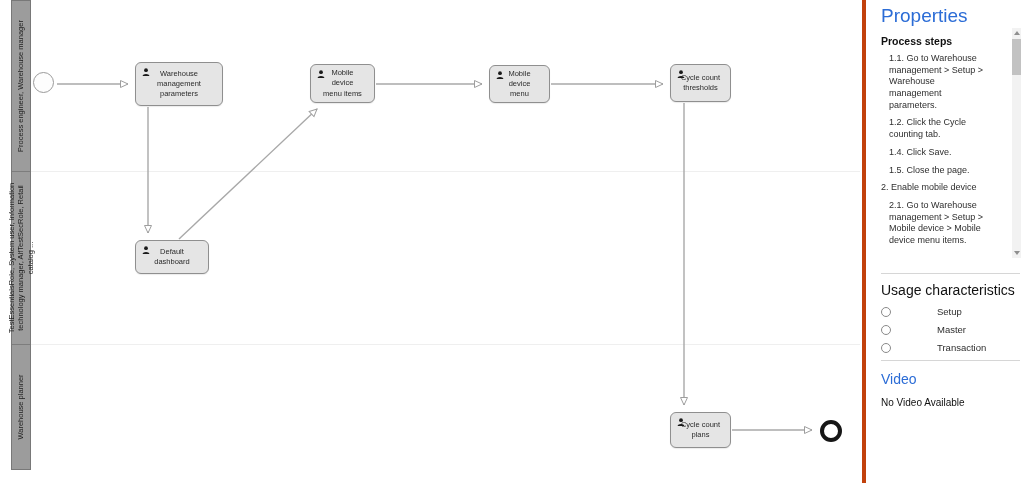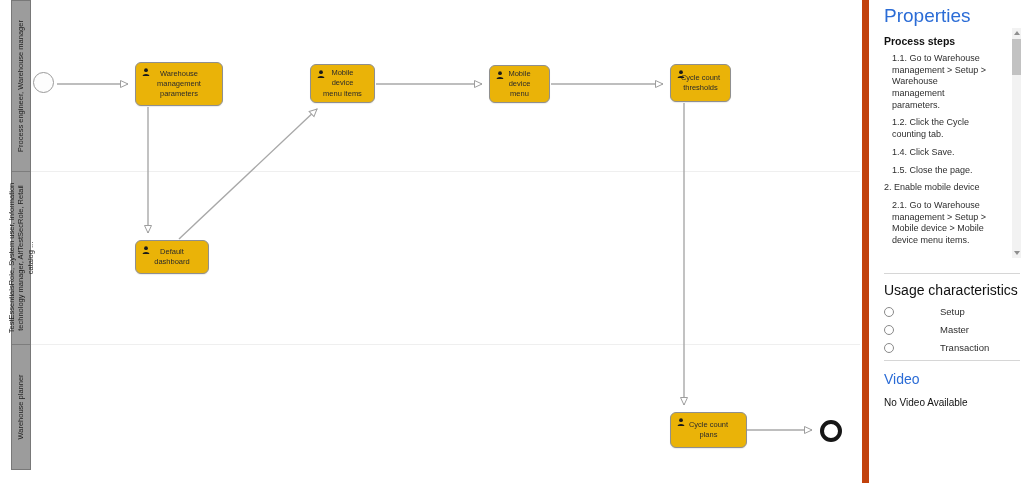--- a/index.html
+++ b/index.html
@@ -12,37 +12,37 @@
   .lane-band { position:absolute; left:11px; top:0; width:20px; height:470px;
                background:#9c9c9c; border:1px solid #787878; }
   .lane { position:absolute; left:0; width:18px; }
   .lane + .lane { border-top:1px solid #7d7d7d; }
   .lane-text { position:absolute; left:50%; top:50%;
                transform:translate(-50%,-50%) rotate(-90deg);
                font-size:7.5px; line-height:1.25; color:#1d1d1d;
                text-align:center; white-space:normal; }
   .lane-div { position:absolute; left:31px; width:829px; height:1px; background:#efefef; }
 
-  .node { position:absolute; background:#eab308; border:1px solid #8f8f8f;
+  .node { position:absolute; background:#e5e5e5; border:1px solid #8f8f8f;
           border-radius:6px; box-shadow:0 1px 1px rgba(0,0,0,0.08);
           display:flex; align-items:center; justify-content:center;
           font-size:7.5px; line-height:1.35; color:#2b2b2b; text-align:center;
           white-space:pre-line; padding:2px 3px; cursor:pointer; }
   .node .person { position:absolute; left:6px; top:5px; width:8px; height:8px; }
 
   .evt-start { position:absolute; left:33px; top:72px; width:21px; height:21px;
                border:1.5px solid #9a9a9a; border-radius:50%; background:#fdfdfd; }
   .evt-end   { position:absolute; left:820px; top:420px; width:22px; height:22px;
                border:4px solid #161616; border-radius:50%; background:#fff; }
 
   .connectors { position:absolute; left:0; top:0; width:862px; height:483px; }
 
   
   .panel { position:absolute; left:862px; top:0; width:162px; height:483px;
-           background:#fff; border-left:7px solid #c2410c; }
+           background:#fff; border-left:4px solid #c2410c; }
   .panel-title { margin:5px 0 0 15px; font-size:19px; color:#2b6cd6; font-weight:400; }
   .steps-wrap { position:relative; margin:8px 0 0 15px; padding-right:36px;
                 height:232px; overflow:hidden; }
   .steps-head { font-size:10.5px; font-weight:bold; color:#111; margin-bottom:6px; }
   .step { font-size:9px; color:#2e2e2e; line-height:1.3; margin:0 0 6px 0; }
   .step.lvl1 { margin-left:8px; }
   .sbar { position:absolute; right:3px; top:28px; width:9px; height:230px; background:#f2f2f2; }
   .sbar .thumb { position:absolute; left:0; top:11px; width:9px; height:36px; background:#c2c2c2; }
   .sbar .arr { position:absolute; left:2px; width:0; height:0;
                border-left:3px solid transparent; border-right:3px solid transparent; }
@@ -139,21 +139,21 @@
 
     <div class="node" style="left:135px;top:240px;width:74px;height:34px;">
       <svg class="person" viewBox="0 0 8 8">
         <circle cx="4" cy="2.2" r="1.9" fill="#1a1a1a"></circle>
           <path d="M0.6,8 C0.6,5.2 7.4,5.2 7.4,8 Z" fill="#1a1a1a"></path>
       </svg>
       <span>Default
 dashboard</span>
     </div>
 
-    <div class="node" style="left:670px;top:412px;width:77px;height:36px;">
+    <div class="node" style="left:670px;top:412px;width:61px;height:36px;">
       <svg class="person" viewBox="0 0 8 8">
         <circle cx="4" cy="2.2" r="1.9" fill="#1a1a1a"></circle>
           <path d="M0.6,8 C0.6,5.2 7.4,5.2 7.4,8 Z" fill="#1a1a1a"></path>
       </svg>
       <span>Cycle count
 plans</span>
     </div>
 
     <div class="evt-end"></div>
   </div>

